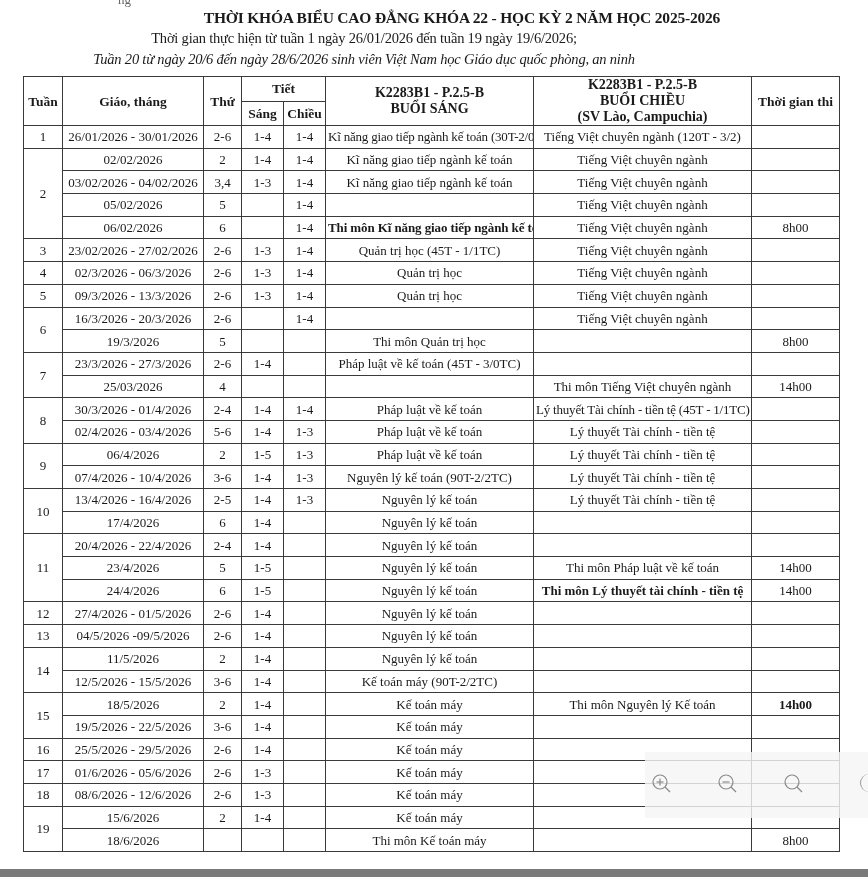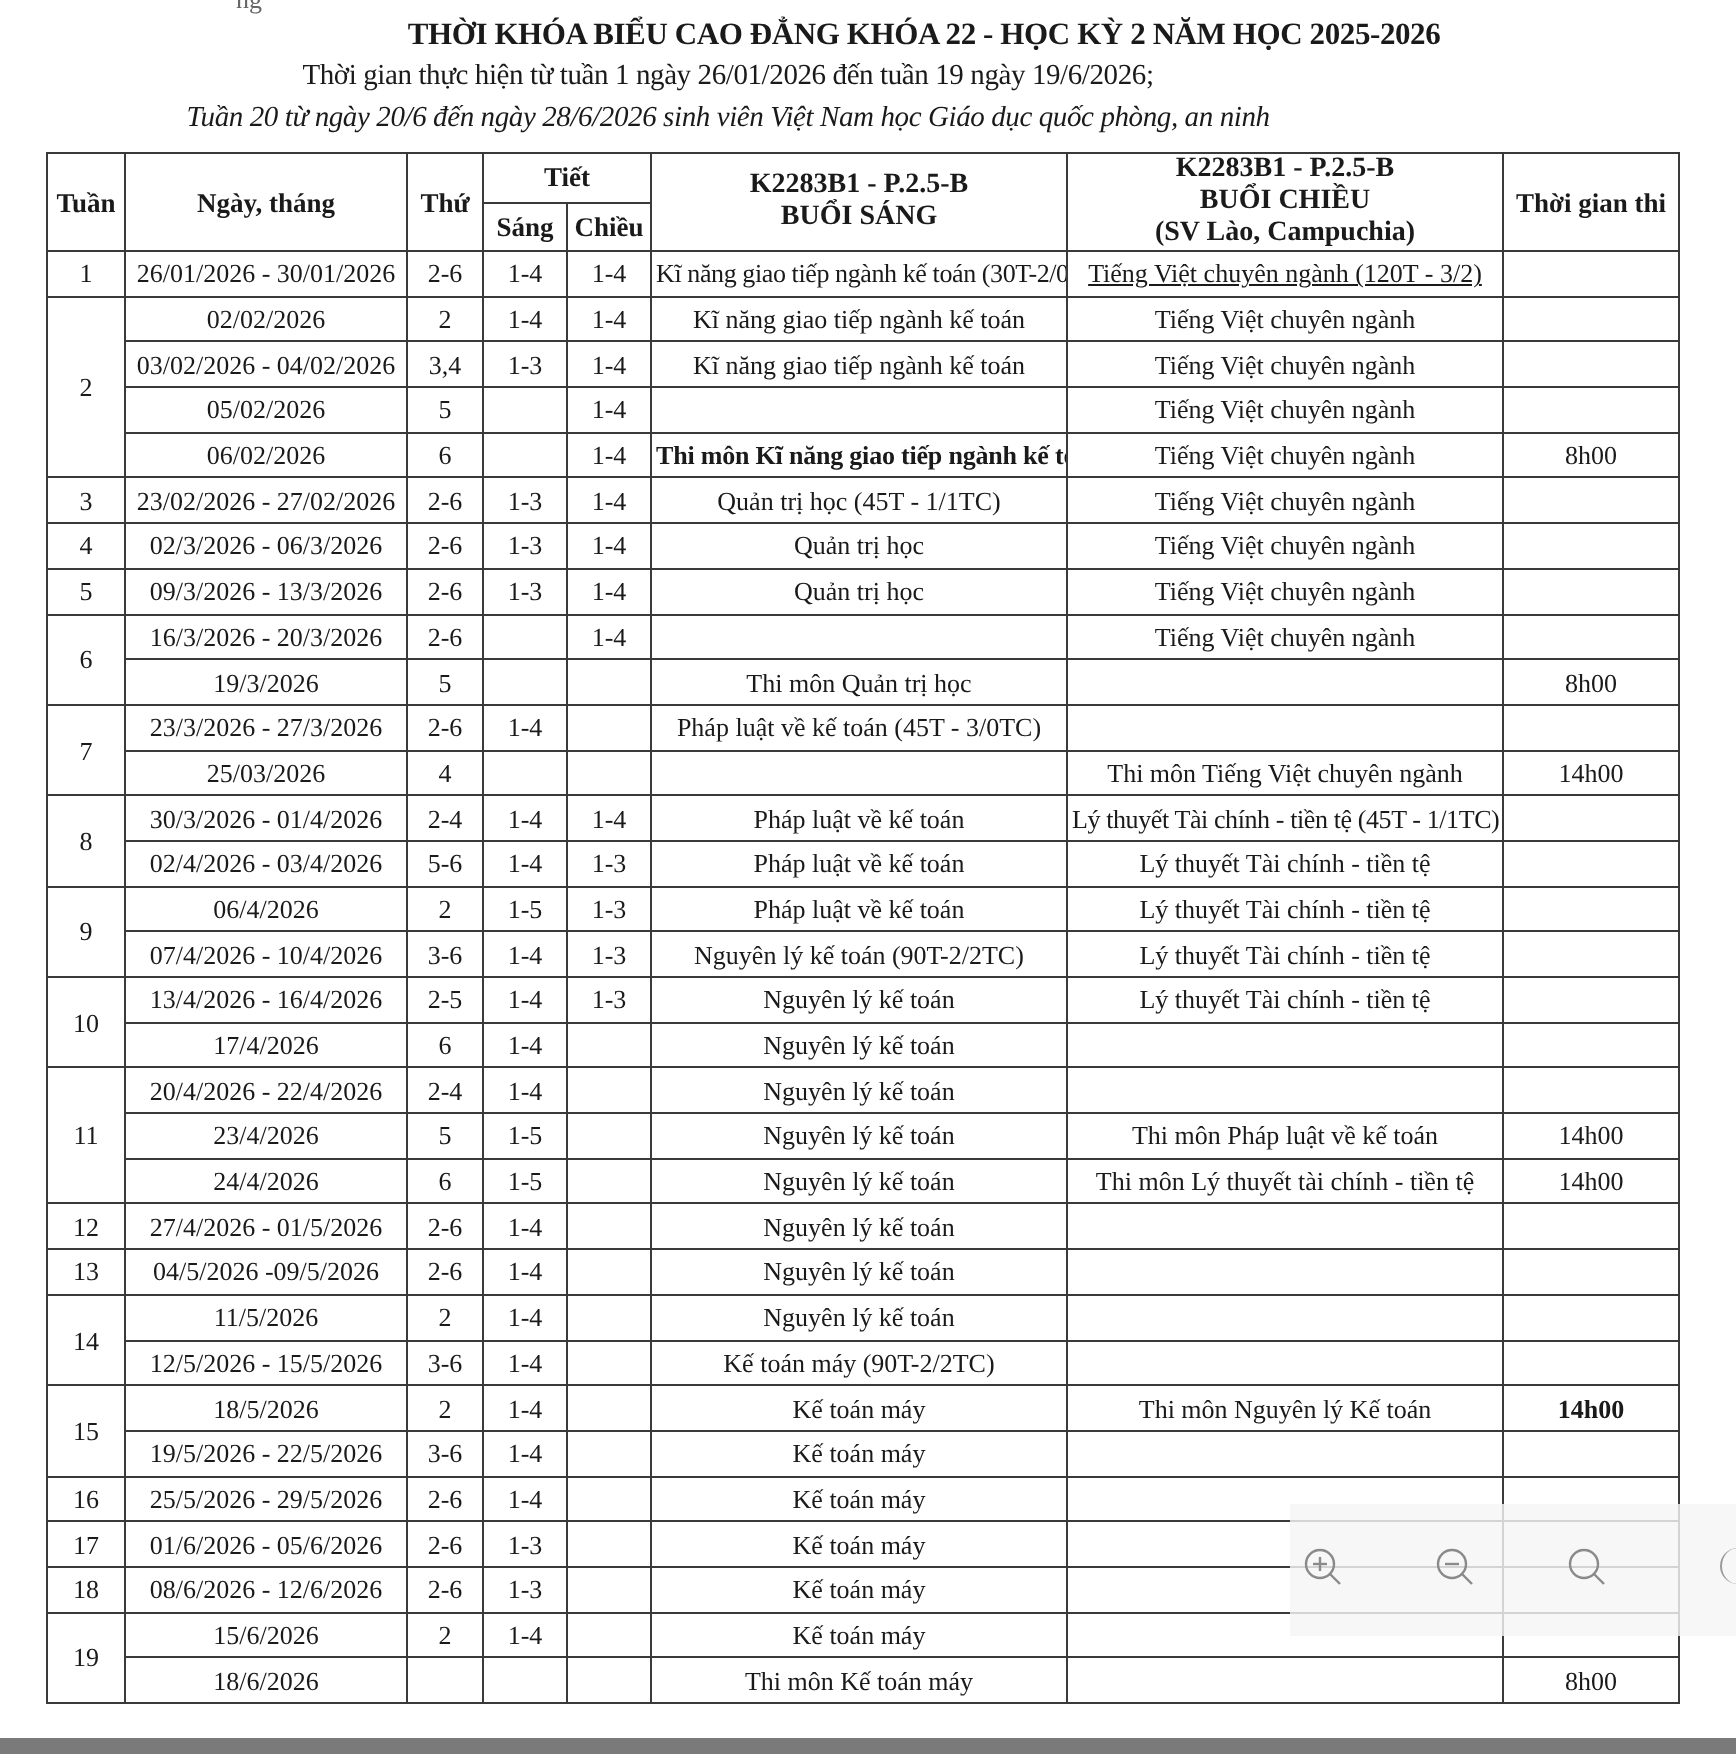--- a/index.html
+++ b/index.html
@@ -40,23 +40,23 @@
       overflow: hidden;
       height: 21.7px;
       line-height: 15px;
     }
     table.tkb th { font-weight: bold; font-size: 13.5px; }
     table.tkb th.h-big { font-size: 14px; line-height: 16px; }
     th.tall { height: 28px; }
     td.small { font-size: 10px; letter-spacing: -0.2px; }
     td.small-bold { font-size: 10px; font-weight: bold; letter-spacing: -0.1px; }
     td.bold { font-weight: normal; }
-    td.spill { font-size: 12.5px; line-height: 11px; vertical-align: top; padding-top: 0; text-decoration: underline; }
+    td.spill { font-size: 12.5px; line-height: 11px; vertical-align: top; padding-top: 0; }
     td.tight { font-size: 11.5px; letter-spacing: -0.2px; }
-    td.exam-cut { font-weight: normal; text-align: left; padding-left: 0; overflow: hidden; }
+    td.exam-cut { font-weight: bold; text-align: left; padding-left: 0; overflow: hidden; }
     td.bold-time { font-weight: bold; }
     .zoom-toolbar {
       position: absolute; left: 645px; top: 752px; width: 223px; height: 66px;
       background: rgba(245,245,245,0.82);
       display: flex; align-items: center;
     }
     .zoom-btn {
       position: absolute; top: 20px; width: 24px; height: 24px;
       cursor: pointer;
     }
@@ -81,21 +81,21 @@
     <col style="width:38px">
     <col style="width:42px">
     <col style="width:42px">
     <col style="width:208px">
     <col style="width:218px">
     <col style="width:88px">
   </colgroup>
   <thead>
     <tr>
       <th rowspan="2">Tuần</th>
-      <th rowspan="2">Ngày, tháng</th>
+      <th rowspan="2">Giáo, tháng</th>
       <th rowspan="2">Thứ</th>
       <th colspan="2" class="tall">Tiết</th>
       <th rowspan="2" class="h-big">
         <span>K2283B1 - P.2.5-B</span><br>
         <span>BUỔI SÁNG</span>
       </th>
       <th rowspan="2" class="h-big">
         <span>K2283B1 - P.2.5-B</span><br>
         <span>BUỔI CHIỀU</span><br>
         <span>(SV Lào, Campuchia)</span>

